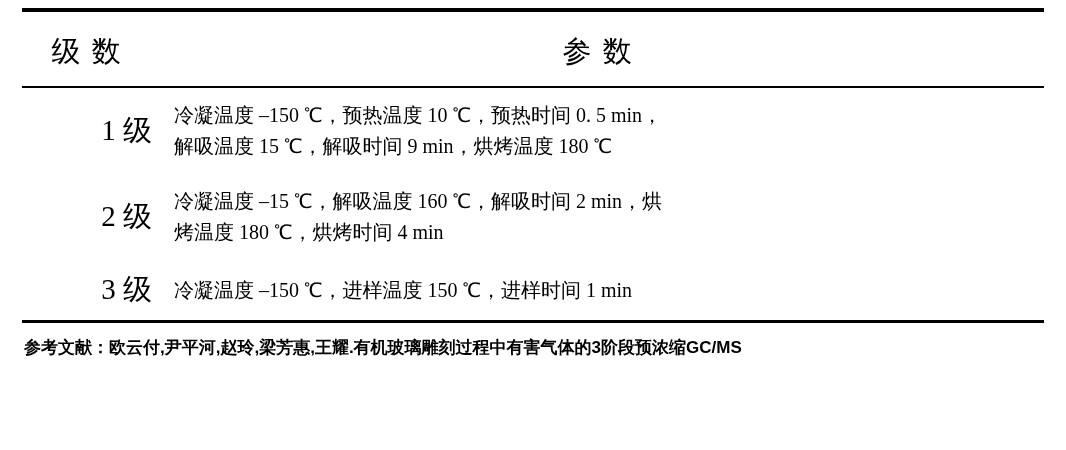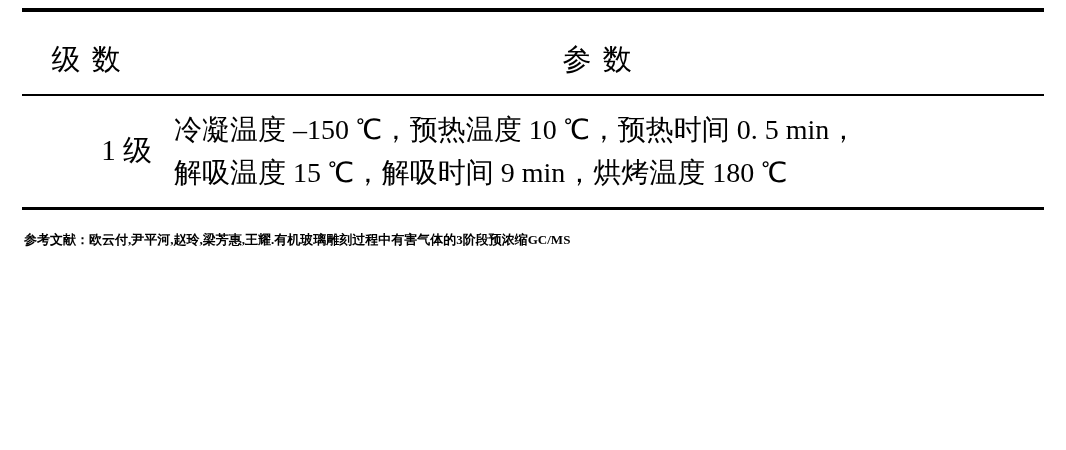--- a/index.html
+++ b/index.html
@@ -37,49 +37,48 @@
   table.data {
     width: 100%;
     border-collapse: collapse;
     table-layout: fixed;
   }
   table.data col.c1 { width: 130px; }
   table.data col.c2 { width: auto; }
   th.head {
     font-weight: normal;
     font-size: 29px;
-    padding: 28px 0 14px 0;
+    padding: 20px 0 14px 0;
     text-align: center;
     letter-spacing: 2px;
   }
   td.level {
     text-align: right;
     vertical-align: middle;
     font-size: 29px;
     padding: 10px 0;
     white-space: nowrap;
   }
   td.param {
-    font-size: 28px;
+    font-size: 20px;
     line-height: 1.55;
     padding: 12px 0 12px 22px;
     vertical-align: middle;
   }
   td.param .line {
     display: block;
     white-space: nowrap;
   }
   .ref {
-    font-family: Liberation Serif, serif;
-    font-size: 13px;
+    font-family: Liberation Sans, sans-serif;
+    font-size: 17px;
     font-weight: bold;
     line-height: 1.55;
     padding: 12px 0 0 2px;
     letter-spacing: 0px;
-    margin-top: 8px;
   }
   .ref .ref-line { display: block; }
 </style>
 </head>
 <body>
 
 <div class="page">
 
   <div class="rule-top"></div>
 
@@ -104,20 +103,33 @@
         <col class="c2">
       </colgroup>
     <tbody>
       <tr>
         <td class="level">1 级</td>
         <td class="param">
           <span class="line">冷凝温度 –150 ℃，预热温度 10 ℃，预热时间 0. 5 min，</span>
           <span class="line">解吸温度 15 ℃，解吸时间 9 min，烘烤温度 180 ℃</span>
         </td>
       </tr>
+      <tr>
+        <td class="level">2 级</td>
+        <td class="param">
+          <span class="line">冷凝温度 –15 ℃，解吸温度 160 ℃，解吸时间 2 min，烘</span>
+          <span class="line">烤温度 180 ℃，烘烤时间 4 min</span>
+        </td>
+      </tr>
+      <tr>
+        <td class="level">3 级</td>
+        <td class="param">
+          <span class="line">冷凝温度 –150 ℃，进样温度 150 ℃，进样时间 1 min</span>
+        </td>
+      </tr>
     </tbody>
   </table>
 
   <div class="rule-bottom"></div>
 
   <div class="ref">
     <span class="ref-line">参考文献：欧云付,尹平河,赵玲,梁芳惠,王耀.有机玻璃雕刻过程中有害气体的3阶段预浓缩GC/MS</span>
   </div>
 
 </div>

